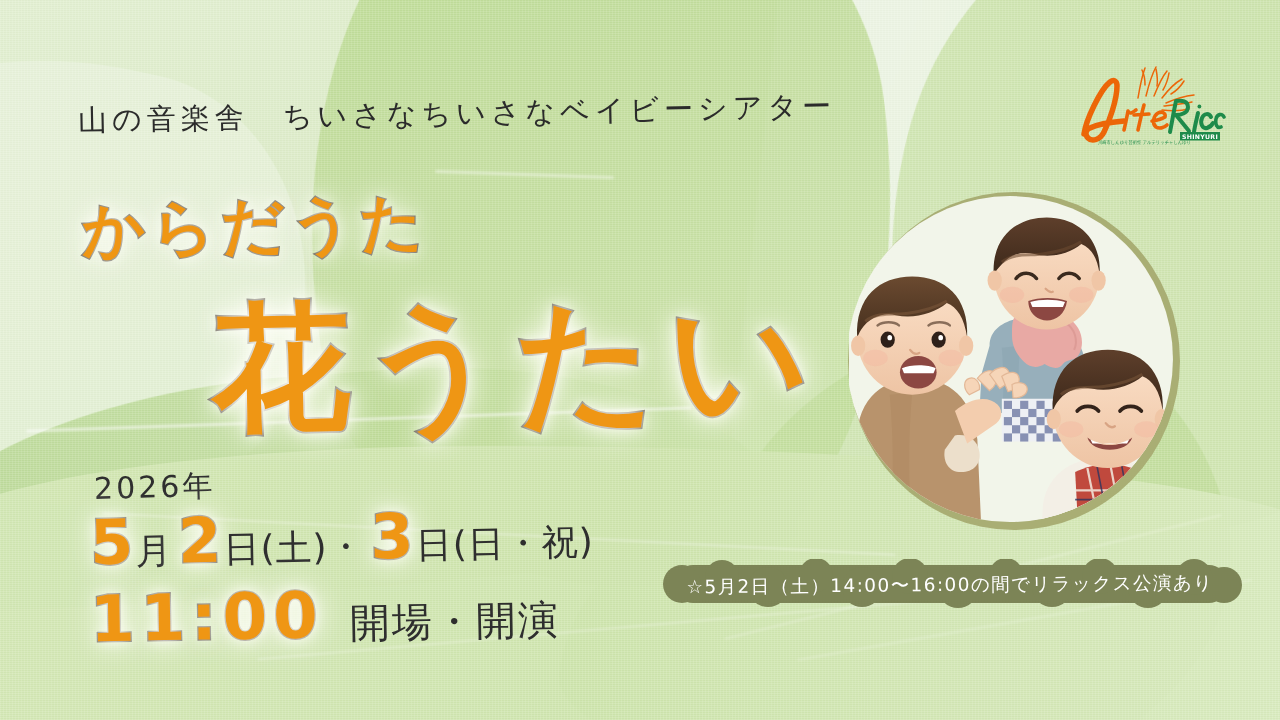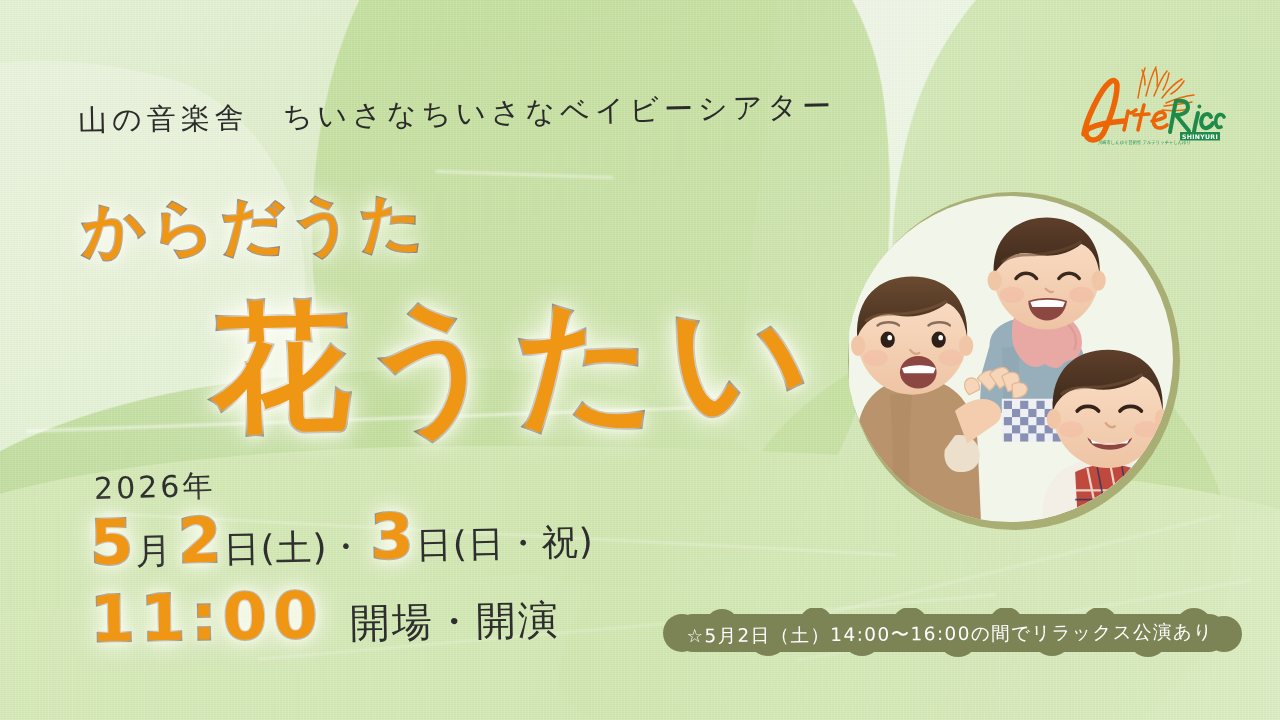--- a/index.html
+++ b/index.html
@@ -279,21 +279,21 @@
   }
   .photo-scene {
     position: absolute;
     inset: -6px -4px -18px -8px;
   }
 
   
   .relax-banner {
     position: absolute;
     left: 648px;
-    top: 608px;
+    top: 559px;
     width: 604px;
     height: 50px;
   }
   .relax-banner svg {
     position: absolute;
     inset: 0;
     width: 100%;
     height: 100%;
   }
   .relax-text {

